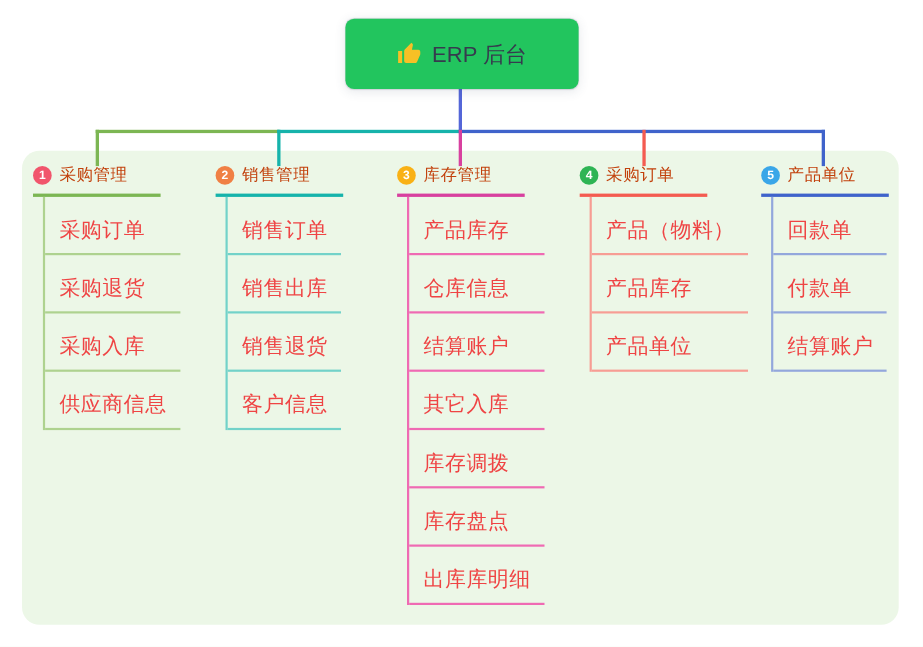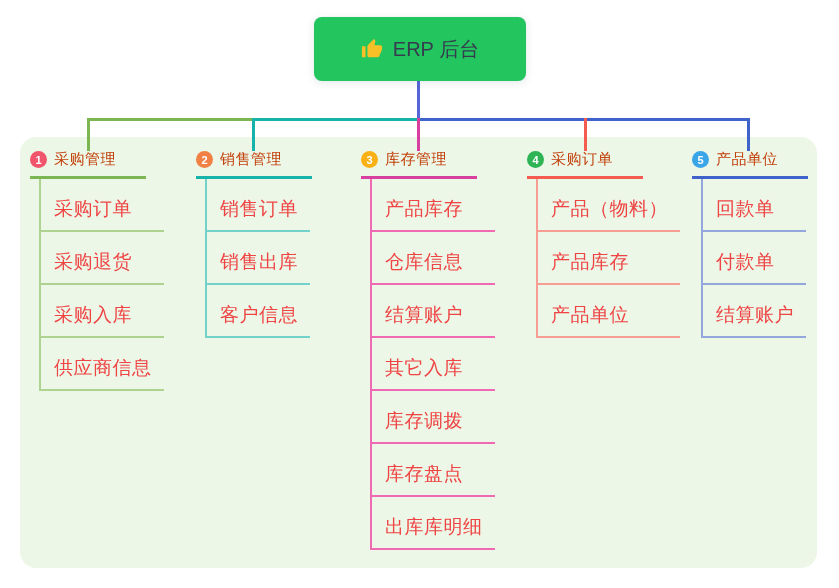--- a/index.html
+++ b/index.html
@@ -120,20 +120,21 @@
   </div>
 
   <div class="branch" style="--line: #16b3ab; --badge: #f08044; --childline: #72d2c9;">
     <div class="branch-header">
       <span class="badge">2</span>
       <span class="branch-title">销售管理</span>
     </div>
     <div class="children">
         <div class="child">销售订单</div>
         <div class="child">销售出库</div>
+        <div class="child">销售退货</div>
         <div class="child">客户信息</div>
       </div>
   </div>
 
   <div class="branch" style="--line: #d8409f; --badge: #f9b115; --childline: #ef6ab3;">
     <div class="branch-header">
       <span class="badge">3</span>
       <span class="branch-title">库存管理</span>
     </div>
     <div class="children">

